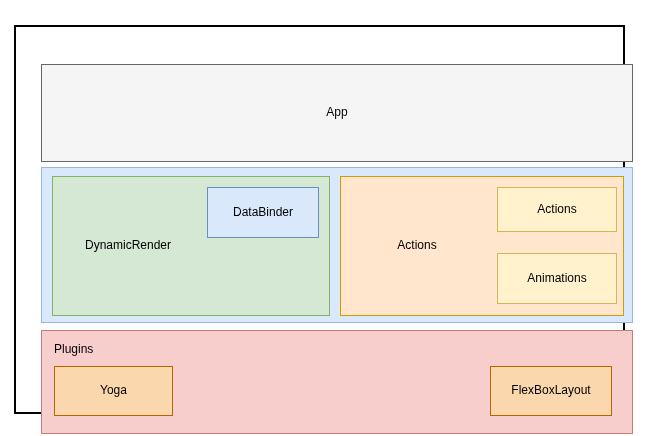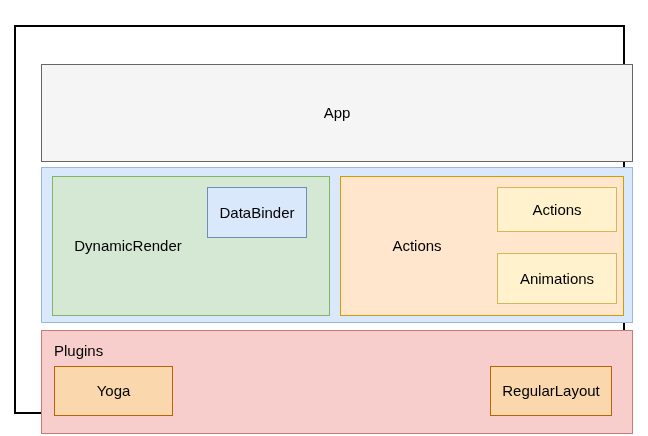--- a/index.html
+++ b/index.html
@@ -12,21 +12,21 @@
   .canvas{position:relative;width:648px;height:436px;background:#ffffff;}
 
   
   .outer-frame{
     position:absolute;left:14px;top:25px;width:611px;height:389px;
     border:2px solid #000000;background:#ffffff;box-sizing:border-box;
   }
 
   .box{position:absolute;box-sizing:border-box;}
   .label{
-    color:#000000;font-size:15px;line-height:1.1;white-space:nowrap;
+    color:#000000;font-size:12px;line-height:1.1;white-space:nowrap;
   }
   .center-label{
     position:absolute;left:0;right:0;top:50%;transform:translateY(-50%);
     text-align:center;
   }
 
   
   .app-box{
     left:25px;top:37px;width:592px;height:98px;
     background:#f5f5f5;border:1.6px solid #666666;
@@ -41,21 +41,21 @@
     left:10px;top:8px;width:278px;height:140px;
     background:#d5e8d4;border:1.4px solid #82b366;
   }
   .dr-title{
     position:absolute;left:0;width:150px;top:50%;transform:translateY(-50%);
     text-align:center;
   }
   .sub-blue{
     background:#dae8fc;border:1.4px solid #6c8ebf;
   }
-  .databinder{left:154px;top:10px;width:100px;height:51px;padding-left:36px;}
+  .databinder{left:154px;top:10px;width:112px;height:51px;padding-left:36px;}
   .viewcreater{left:154px;top:76px;width:115px;height:51px;}
 
   .plugins{
     left:298px;top:8px;width:284px;height:140px;
     background:#ffe6cc;border:1.4px solid #d79b00;
   }
   .plugins-title{
     position:absolute;left:0;width:152px;top:50%;transform:translateY(-50%);
     text-align:center;
   }
@@ -117,18 +117,18 @@
 
     <div class="box layout-layer">
       <div class="label layout-title">Plugins</div>
 
       <div class="box layout-item yoga">
         <div class="label center-label">Yoga</div>
       </div>
 
 
       <div class="box layout-item regular">
-        <div class="label center-label">RegularLayout</div>
+        <div class="label center-label">FlexBoxLayout</div>
       </div>
     </div>
 
   </div>
 </div>
 
 </body></html>

